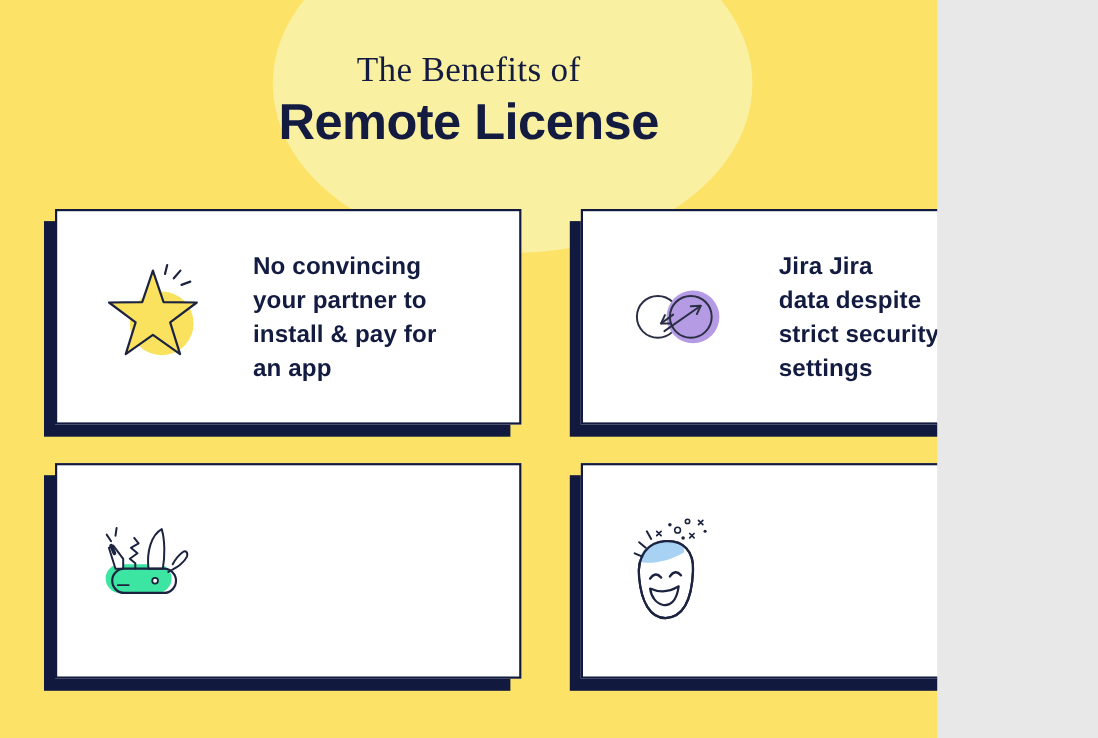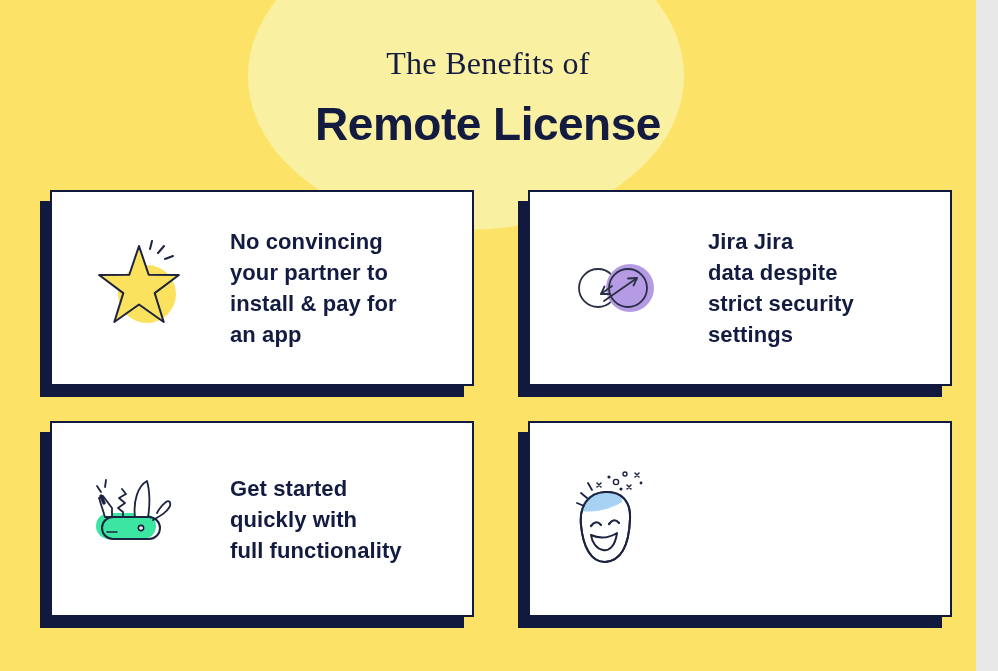--- a/index.html
+++ b/index.html
@@ -1,18 +1,18 @@
 <!DOCTYPE html>
 <html><head>
 <meta charset="utf-8">
 <style>
   html,body{margin:0;padding:0;background:#e8e8e8;}
   .canvas{
     position:relative;
-    width:976px;height:671px;
+    width:852px;height:671px;
     background:#FCE267;
     overflow:hidden;
     font-family:"Liberation Sans",sans-serif;
   }
   .glow{
     position:absolute;
     left:248px;top:-78px;
     width:436px;height:308px;
     border-radius:50%;
     background:#FAF0A2;
@@ -29,21 +29,21 @@
     font-weight:400;
     line-height:38px;
     letter-spacing:0.3px;
   }
   .main-title{
     font-family:"Liberation Sans",sans-serif;
     font-size:46px;
     font-weight:700;
     line-height:52px;
     letter-spacing:-0.5px;
-    margin-top:16px;
+    margin-top:2px;
   }
   .grid{
     position:absolute;
     left:50px;top:190px;
     display:grid;
     grid-template-columns:424px 424px;
     grid-auto-rows:196px;
     column-gap:54px;
     row-gap:35px;
   }
@@ -127,23 +127,20 @@
           <path d="M46,42 C44,26 49,11 58,6 C61,16 61,31 59,42 Z" fill="#FFFFFF" stroke="#1C2340" stroke-width="1.8" stroke-linejoin="round"></path>
           <polyline points="34,42 34,37 29,33 36,28 30,23 37,19 33,14" fill="none" stroke="#1C2340" stroke-width="1.8" stroke-linecap="round" stroke-linejoin="round"></polyline>
           <path d="M64,45 C73,40 78,37 81,31 C82,27 80,25 77,27 C73,30 70,34 68,38" fill="none" stroke="#1C2340" stroke-width="1.8" stroke-linecap="round"></path>
           <rect x="13" y="42" width="58" height="22" rx="11" fill="none" stroke="#1C2340" stroke-width="2"></rect>
           <circle cx="52" cy="53" r="2.6" fill="#FFFFFF" stroke="#1C2340" stroke-width="1.6"></circle>
           <path d="M18,57 L28,57" stroke="#1C2340" stroke-width="1.6" stroke-linecap="round"></path>
           <path d="M8,11 L12,17 M17,5 L16,12" stroke="#1C2340" stroke-width="1.8" stroke-linecap="round"></path>
           <path d="M12,21 L15,28" stroke="#1C2340" stroke-width="3.4" stroke-linecap="round"></path>
         </svg>
       </div>
-      <div class="card-text">Get started
-quickly with
-full functionality</div>
     </div>
 
     <div class="card">
       <div class="icon-wrap">
         <svg width="96" height="100" viewBox="0 0 96 100">
           <path d="M10,56 C8,36 18,24 34,23 C50,22 60,32 59,50 C58,76 50,92 34,93 C20,93 12,78 10,56 Z" fill="#FFFFFF" stroke="#1C2340" stroke-width="2"></path>
           <path d="M10,42 C12,29 21,22.5 34,23 C45,23.4 52,27 51,33 C38,41 22,44 10,42 Z" fill="#A7D2F4"></path>
           <path d="M10,56 C8,36 18,24 34,23 C50,22 60,32 59,50 C58,76 50,92 34,93 C20,93 12,78 10,56 Z" fill="none" stroke="#1C2340" stroke-width="2"></path>
           <path d="M20,57 Q25,50 30,56 M38,55 Q43,48 48,54" fill="none" stroke="#1C2340" stroke-width="2.2" stroke-linecap="round"></path>
           <path d="M20,66 Q33,72 46,64 C44,78 38,82 32,81 C26,80 21,74 20,66 Z" fill="#FFFFFF" stroke="#1C2340" stroke-width="2" stroke-linejoin="round"></path>

